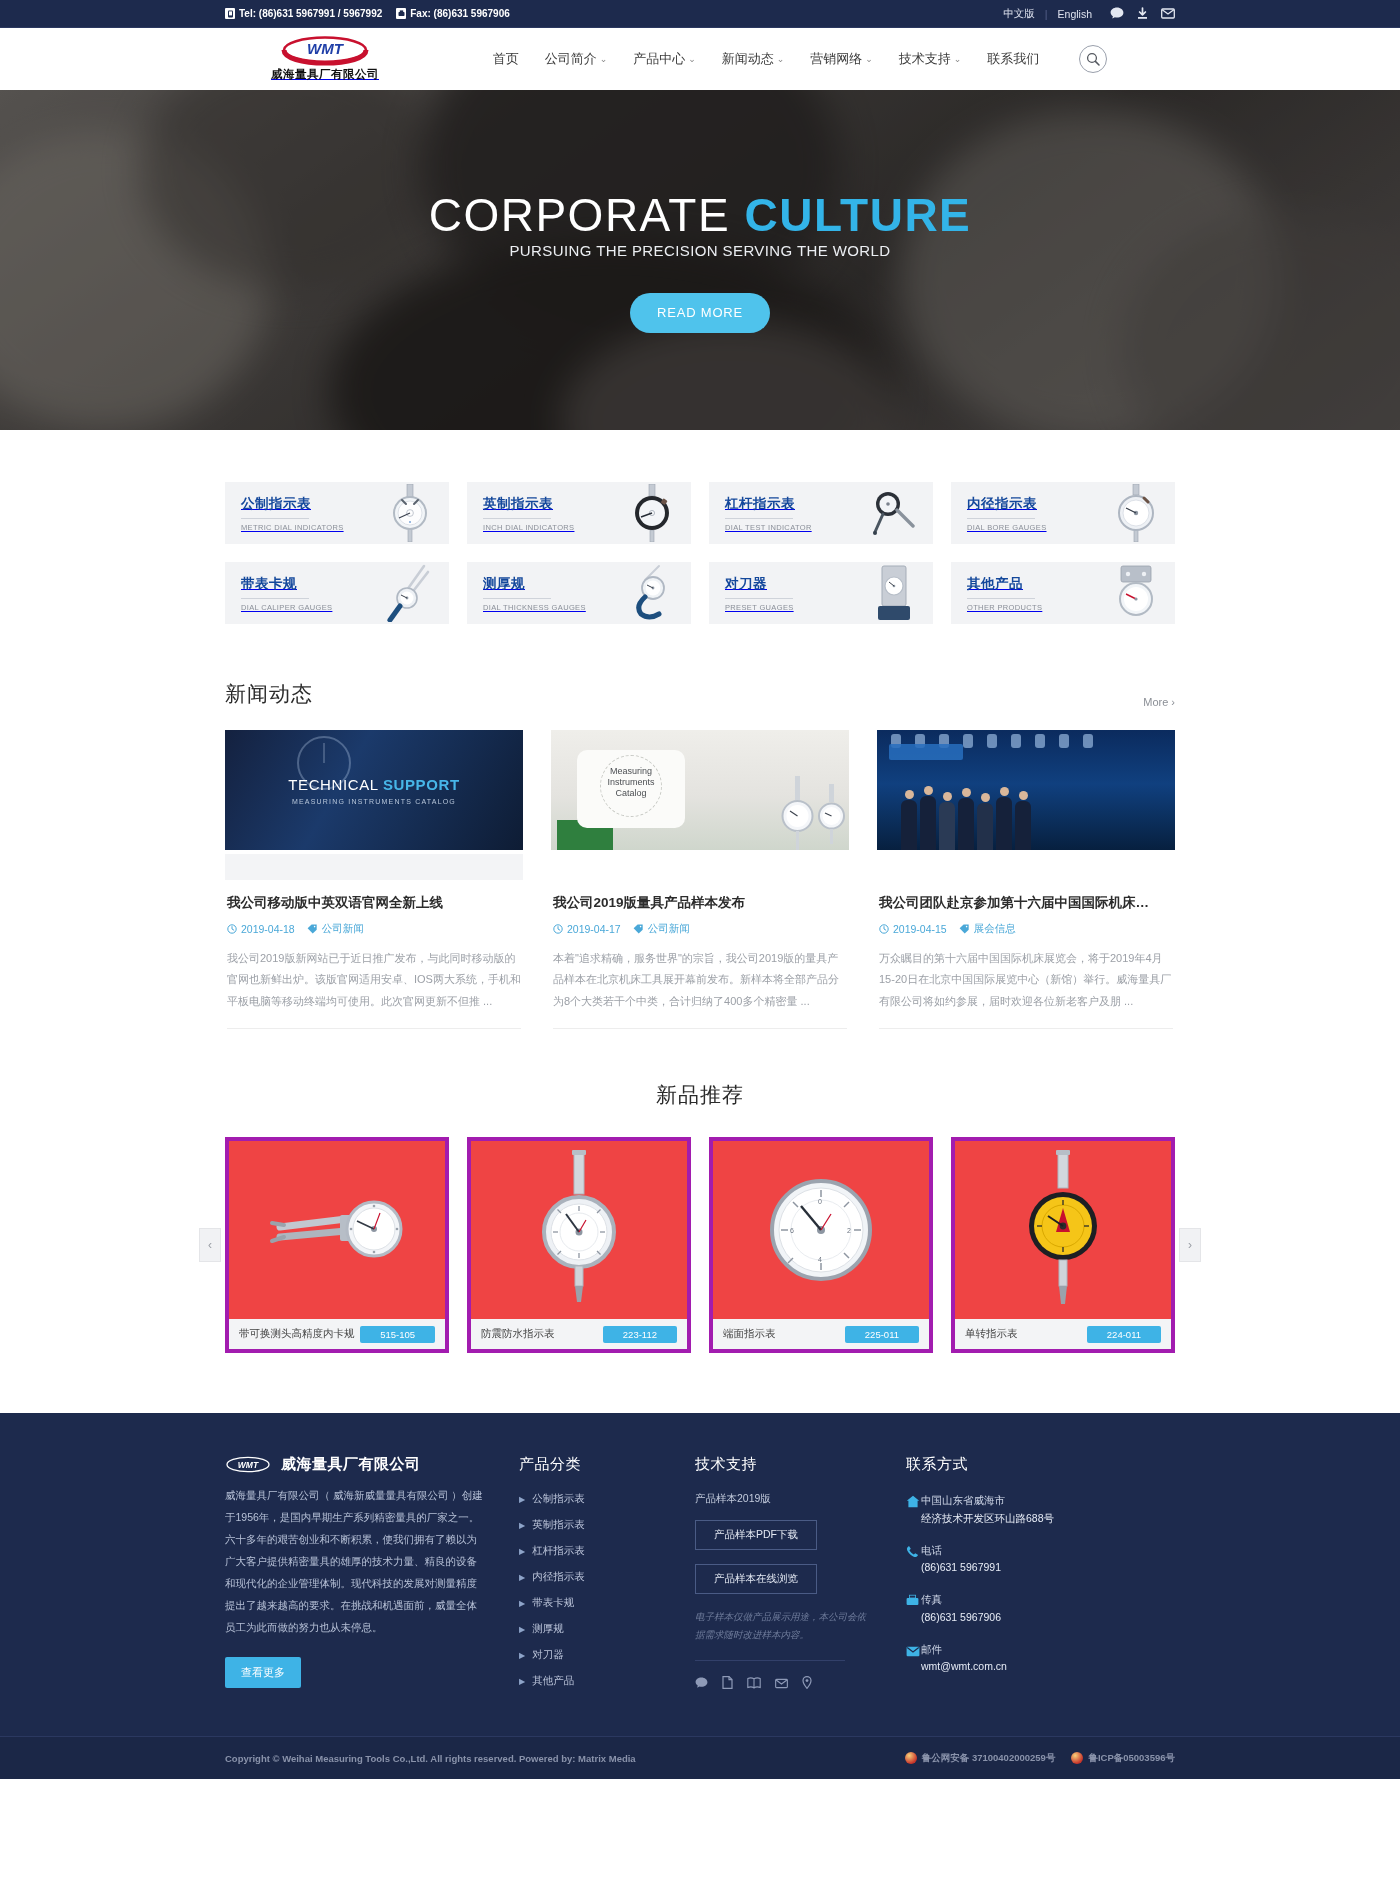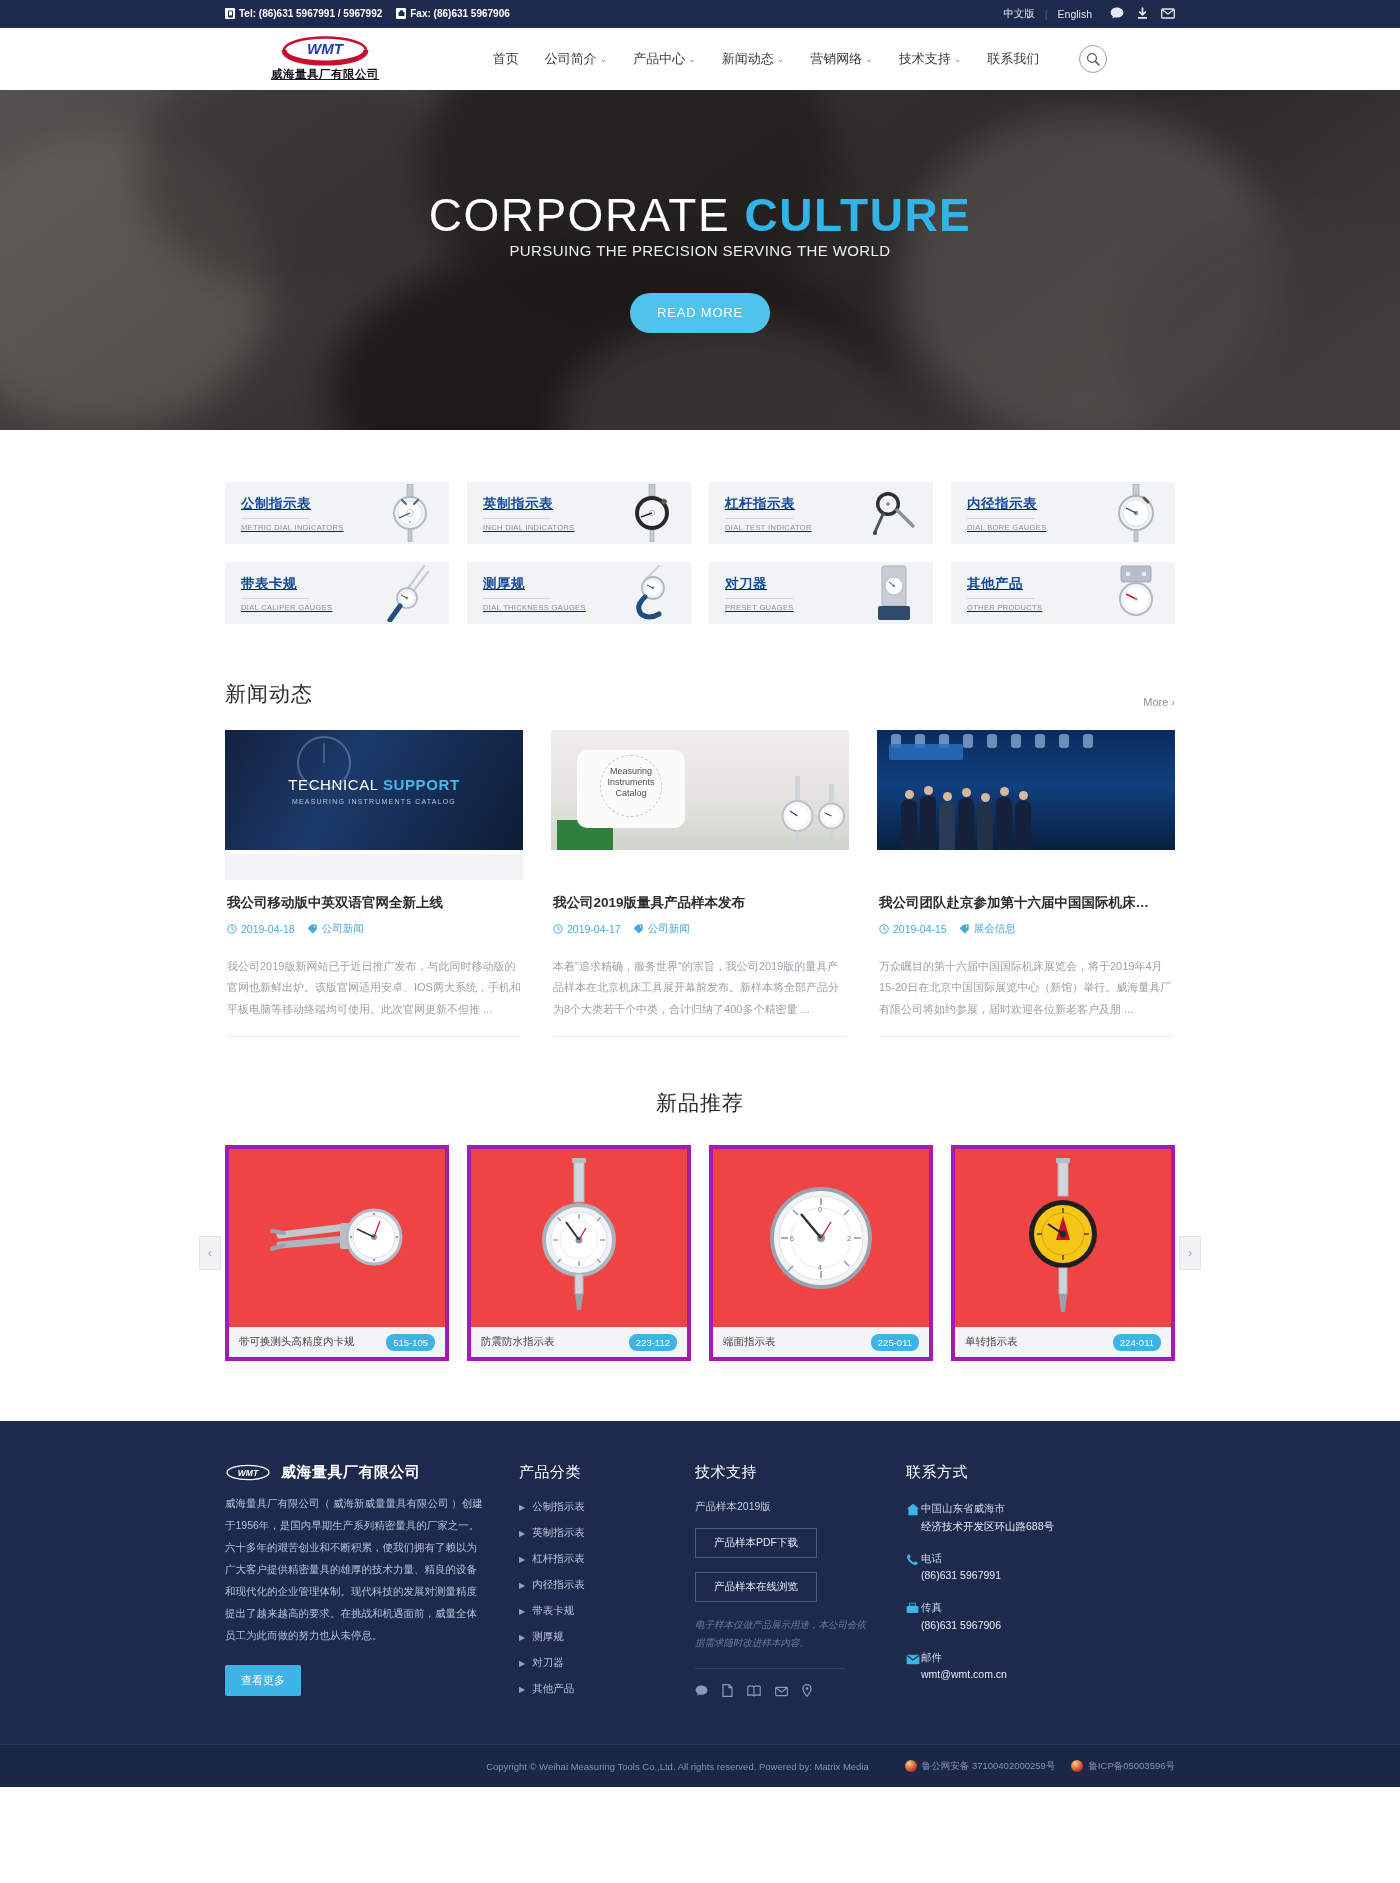--- a/index.html
+++ b/index.html
@@ -116,36 +116,36 @@
   .nt3 .people { position: absolute; bottom: 0; left: 24px; display: flex; gap: 3px; align-items: flex-end; }
   .nt3 .person { width: 16px; background: #15213a; border-radius: 6px 6px 0 0; }
   .nt3 .person i { display:block; width: 9px; height: 9px; background: #d9b79a; border-radius: 50%; margin: -10px auto 0; }
   .nt3 .banner { position: absolute; left: 12px; top: 14px; width: 74px; height: 16px; background: rgba(40,110,190,.85); border-radius: 2px; }
 
   .news-line { height: 26px; background: #f3f4f6; margin-top: 4px; }
   .news-body { padding: 14px 2px 0; }
   .news-title { font-size: 13.5px; font-weight: bold; color: #2c2c2c; line-height: 1.4; }
   .news-meta { display: flex; align-items: center; gap: 12px; margin-top: 9px; font-size: 10.5px; color: #4aa8d8; }
   .news-meta span { display: flex; align-items: center; gap: 4px; }
-  .news-desc { margin-top: 20px; font-size: 11px; line-height: 1.95; color: #9ca0a7; }
+  .news-desc { margin-top: 12px; font-size: 11px; line-height: 1.95; color: #9ca0a7; }
   .news-card-sep { margin-top: 16px; border-bottom: 1px solid #ededed; }
 
   
   .prods { padding: 52px 0 60px; }
   .prods h2 { text-align: center; font-size: 21px; font-weight: normal; color: #2b2b2b; letter-spacing: 1px; }
   .prod-outer { position: relative; margin-top: 28px; }
   .prod-grid { display: grid; grid-template-columns: repeat(4, 1fr); gap: 18px; }
   .prod-card { border: 4px solid #a21caf; background: #ef4444; }
   .prod-img { height: 178px; display: flex; align-items: center; justify-content: center; position: relative; }
   .prod-foot {
     background: #f3f4f6; height: 30px; padding: 0 10px;
     display: flex; align-items: center; justify-content: space-between;
   }
   .prod-name { font-size: 10.5px; color: #444; }
-  .prod-code { background: #3eb3e6; color: #fff; font-size: 9.5px; padding: 3px 7px; border-radius: 8px; }
+  .prod-code { background: #3eb3e6; color: #fff; font-size: 9.5px; padding: 3px 20px; border-radius: 2px; }
   .arrow-btn {
     position: absolute; top: 50%; transform: translateY(-50%);
     width: 22px; height: 34px; background: #f1f2f4; border: 1px solid #e4e5e8;
     display: flex; align-items: center; justify-content: center; color: #9a9ea5; font-size: 12px; cursor: pointer;
   }
   .arrow-prev { left: -26px; }
   .arrow-next { right: -26px; }
 
   
   .footer { background: #1d2a4d; color: #c9d2e4; padding: 42px 0 0; }
@@ -170,21 +170,21 @@
   .f-note { font-size: 9.5px; line-height: 1.9; color: #6f7c9b; font-style: italic; }
   .f-hr { border-top: 1px solid #32406a; margin: 16px 0 14px; width: 150px; }
   .f-social { display: flex; gap: 14px; align-items: center; color: #8e9ab7; }
   .c-row { display: flex; margin-bottom: 15px; }
   .c-ico { width: 15px; flex-shrink: 0; color: #3eb3e6; padding-top: 2px; }
   .c-lab { font-size: 10.5px; color: #cdd5e6; line-height: 1.65; }
   .c-val { font-size: 10.5px; color: #e7ecf6; line-height: 1.65; }
   .copyrow {
     margin-top: 36px; border-top: 1px solid #2b3860; background: #1b2747;
   }
-  .copyrow .wrap { display: flex; align-items: center; justify-content: flex-end; height: 42px; grid-template-columns: none; }
+  .copyrow .wrap { display: flex; align-items: center; justify-content: space-between; height: 42px; grid-template-columns: none; font-weight: bold; }
   .copy-left { font-size: 9.5px; color: #8a93ab; }
   .copy-right { display: flex; align-items: center; gap: 16px; font-size: 9.5px; color: #8a93ab; }
   .copy-right .seal { display: flex; align-items: center; gap: 5px; }
   .seal-dot { width: 12px; height: 12px; border-radius: 50%; background: radial-gradient(circle at 35% 30%, #f7d07a, #c8342a 70%); }
 </style>
 </head>
 <body>
 
 <div class="topbar">
   <div class="wrap">

